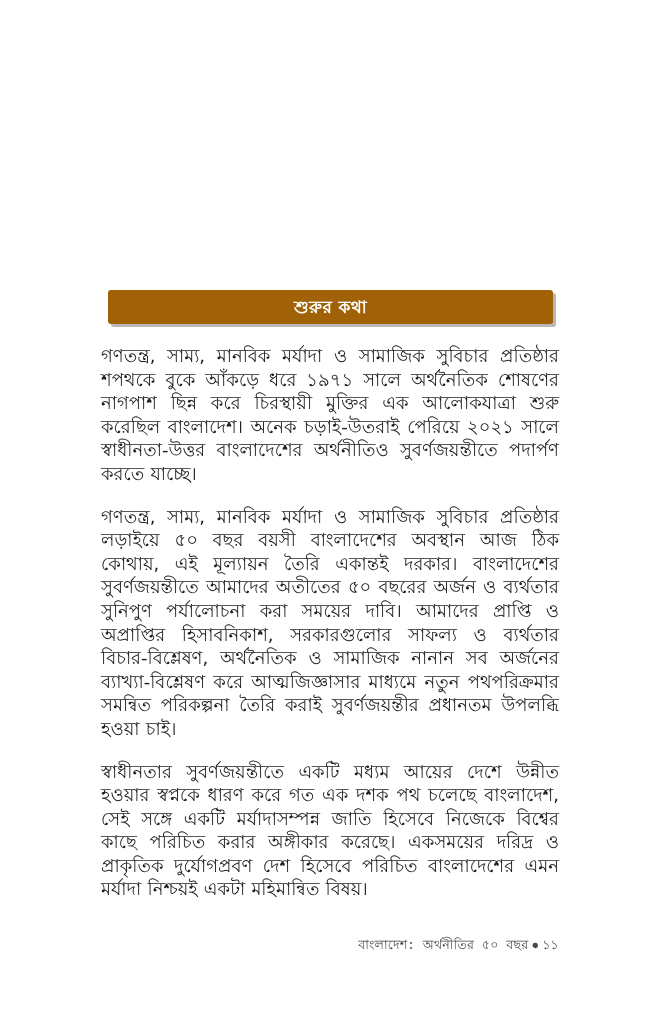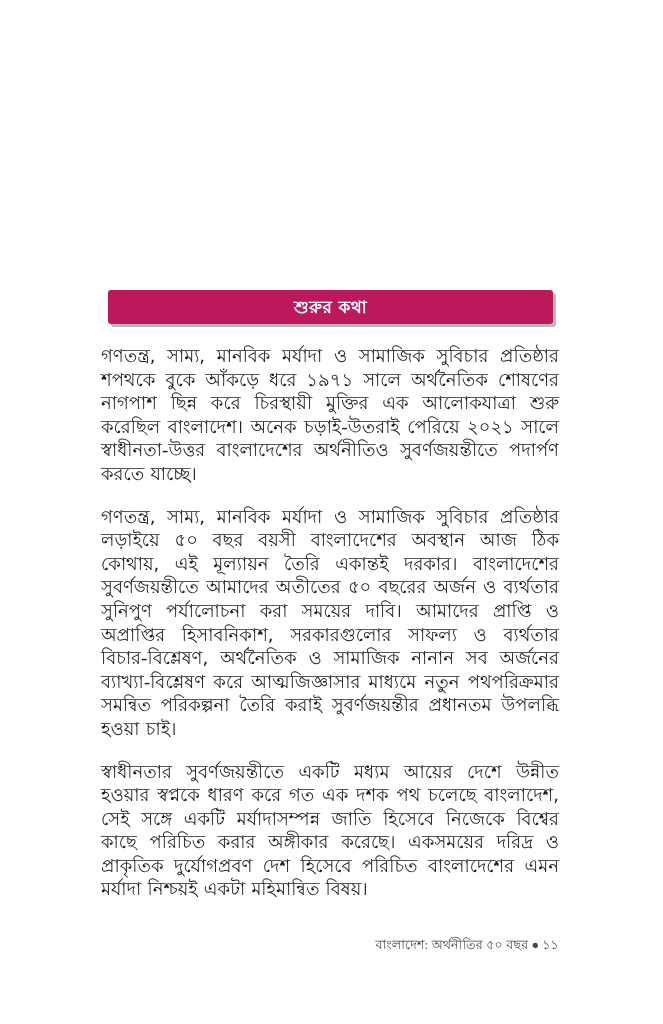--- a/index.html
+++ b/index.html
@@ -42,21 +42,21 @@
     background: #b8b8b8;
     border-radius: 3px;
   }
 
   .heading-bar {
     position: absolute;
     left: 0;
     top: 0;
     width: 445px;
     height: 34px;
-    background: #be185d;
+    background: #a16207;
     border-radius: 3px;
     display: flex;
     align-items: center;
     justify-content: center;
     box-sizing: border-box;
   }
 
   .heading-text {
     color: #ffffff;
     font-family: "DejaVu Sans", "Liberation Sans", sans-serif;
@@ -91,21 +91,21 @@
     margin-bottom: 0;
   }
 
   
   .footer {
     position: absolute;
     left: 101px;
     top: 936px;
     width: 458px;
     text-align: right;
-    font-family: Liberation Serif, serif;
+    font-family: Liberation Mono, monospace;
     font-size: 12.6px;
     color: #4a4a4a;
     letter-spacing: 0.2px;
     white-space: nowrap;
   }
 
   .footer .sep {
     padding: 0 3px;
   }
 </style>

